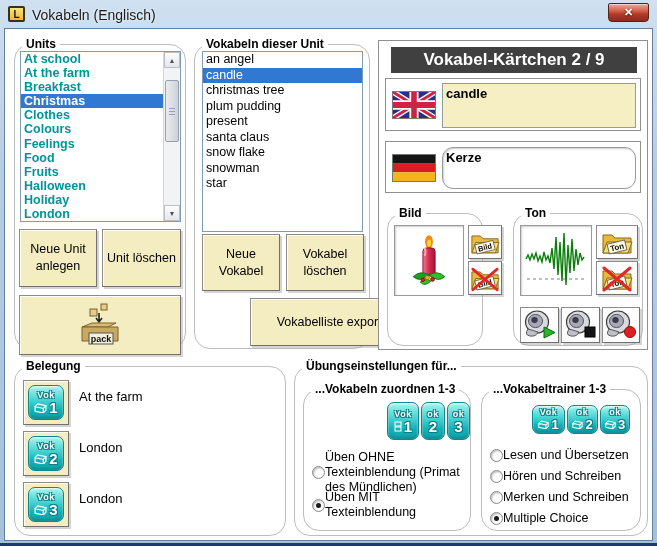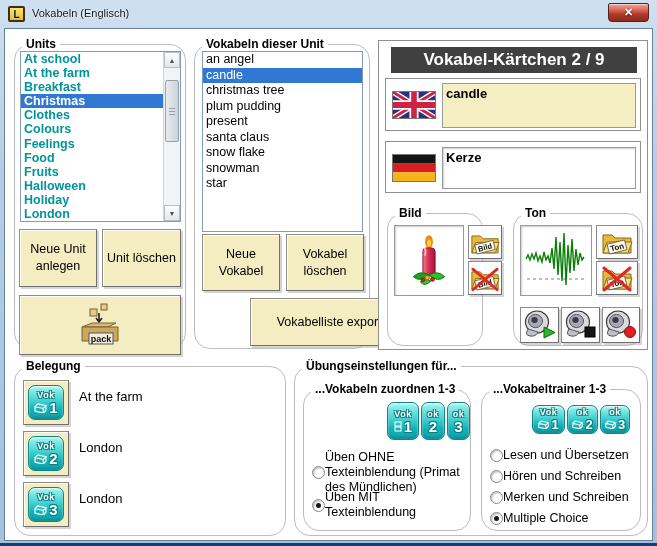--- a/index.html
+++ b/index.html
@@ -10,21 +10,21 @@
     background:linear-gradient(180deg,#CFE0F0 0%,#B6CEE5 30%,#A3C1DC 100%);
     outline:1px solid #52708E; overflow:hidden; }
   .window::after { content:""; position:absolute; left:0; right:0; bottom:0; height:3px;
     background:#1A3A74; }
 
   .titlebar { position:absolute; left:0; top:0; right:0; height:28px; }
   .appicon { position:absolute; left:8px; top:6px; width:17px; height:16px;
     background:linear-gradient(180deg,#F9E37A,#E9B93A); border:2px solid #3A3110;
     border-radius:2px; color:#141414; font-weight:bold; font-size:10px;
     display:flex; align-items:center; justify-content:center; }
-  .title { position:absolute; left:32px; top:7px; font-size:11px; color:#1A1A1A;
+  .title { position:absolute; left:32px; top:7px; font-size:14px; color:#1A1A1A;
     text-shadow:0 0 3px #ffffff; }
   .closebtn { position:absolute; right:8px; top:3px; width:41px; height:19px;
     background:linear-gradient(180deg,#EFA99D 0%,#D4604D 40%,#B03A28 60%,#8C2C1C 100%);
     border:1px solid #5A1F16; border-radius:2px 2px 4px 4px; color:#fff;
     font-size:11px; font-weight:bold; display:flex; align-items:center; justify-content:center;
     text-shadow:0 1px 2px #5A1008; box-shadow:inset 0 1px 0 rgba(255,255,255,.5); cursor:pointer; }
 
   .client { position:absolute; left:4px; top:28px; width:649px; height:513px;
     background:#fff; border:1px solid #64809C; }
 
@@ -187,21 +187,21 @@
       </svg>
       <div class="wordfield cream" style="top:4px;height:45px;">candle</div>
     </div>
 
     <div class="langbox" style="top:100px;height:52px;">
       <svg class="flag" style="top:12px;" viewBox="0 0 60 36" preserveAspectRatio="none">
         <rect width="60" height="12" y="0" fill="#141414"></rect>
         <rect width="60" height="12" y="12" fill="#D81E1E"></rect>
         <rect width="60" height="12" y="24" fill="#F4B41A"></rect>
       </svg>
-      <div class="wordfield white" style="top:5px;height:42px;">Kerze</div>
+      <div class="wordfield white" style="top:5px;height:42px;border-radius:11px;">Kerze</div>
     </div>
 
     <div class="grp" style="left:8px;top:172px;width:96px;height:133px;">
       <div class="glabel">Bild</div>
       <div class="sunken" style="position:absolute;left:6px;top:11px;width:70px;height:71px;">
         <svg width="56" height="60" viewBox="0 0 64 64">
           <ellipse cx="32" cy="10" rx="4.5" ry="7.5" fill="#F08A12"></ellipse>
           <ellipse cx="32" cy="11.5" rx="2.3" ry="4.2" fill="#FFD23A"></ellipse>
           <defs>
             <linearGradient id="cnd" x1="0" x2="1">

